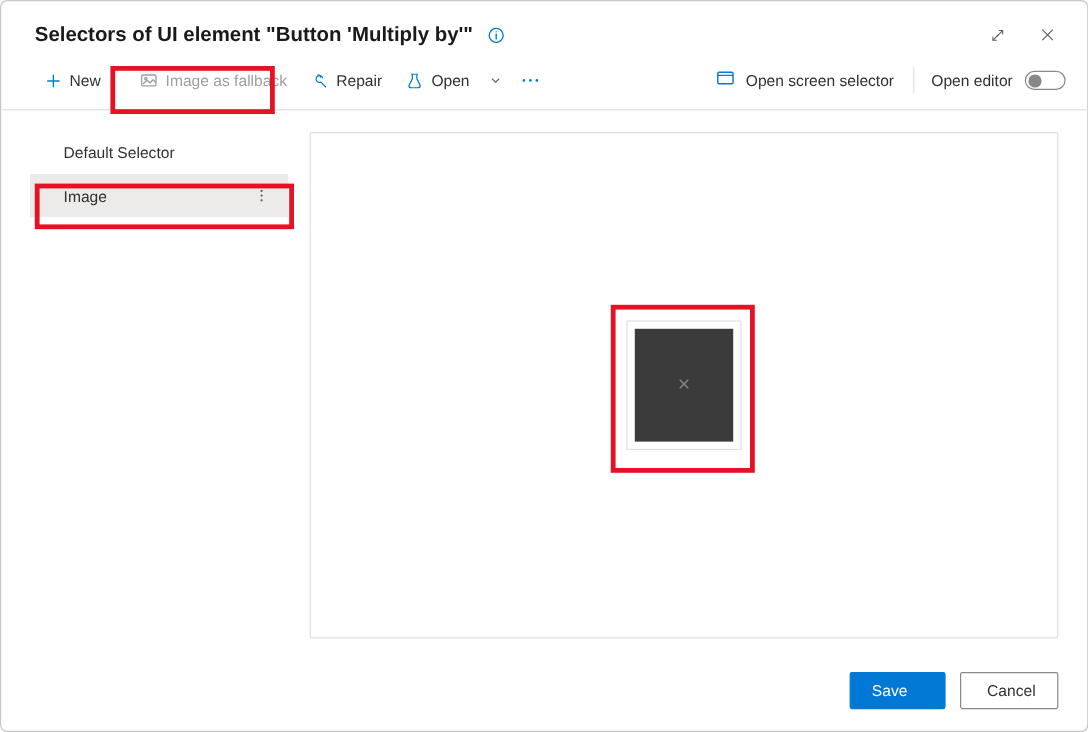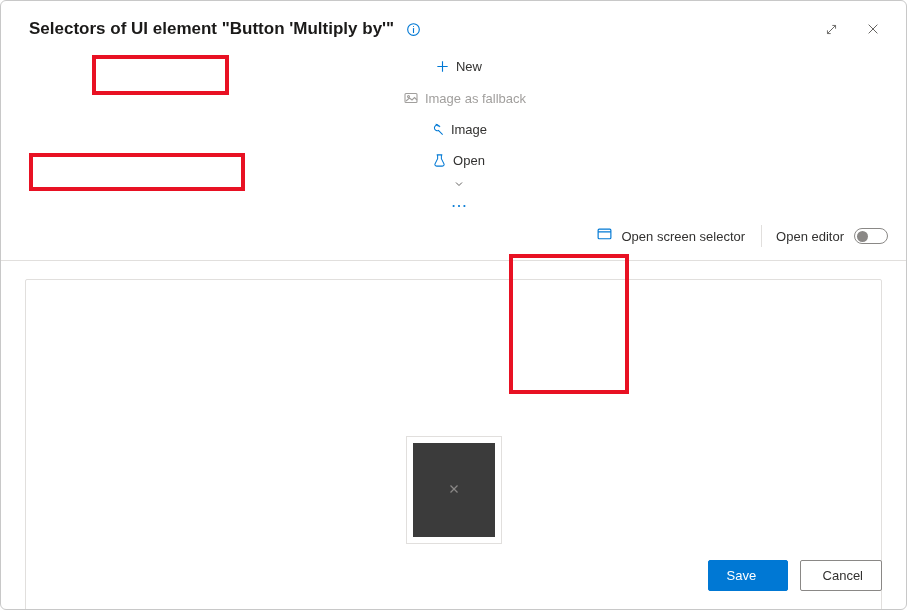--- a/index.html
+++ b/index.html
@@ -47,21 +47,20 @@
       justify-content: center;
       color: #605e5c;
       cursor: pointer;
     }
     .toolbar {
       display: flex;
       align-items: center;
       padding: 6px 18px 10px 28px;
       border-bottom: 1px solid #e1dfdd;
       gap: 4px;
-      flex-direction: column;
     }
     .tool-btn {
       display: inline-flex;
       align-items: center;
       gap: 6px;
       padding: 6px 8px;
       font-size: 13px;
       color: #323130;
       cursor: pointer;
       border-radius: 2px;
@@ -267,21 +266,21 @@
     </span>
     <span>Image as fallback</span>
   </div>
   <div class="tool-btn">
     <span class="ico" style="color:#0078d4">
       <svg width="15" height="15" viewBox="0 0 16 16" fill="none" stroke="currentColor" stroke-width="1.1">
         <path d="M10.6 5.4 A3 3 0 1 0 9 9 L13.5 13.5"></path>
         <path d="M6 2.5 A3 3 0 0 1 9 5"></path>
       </svg>
     </span>
-    <span>Image</span>
+    <span>Repair</span>
   </div>
   <div class="tool-btn">
     <span class="ico" style="color:#0078d4">
       <svg width="15" height="15" viewBox="0 0 16 16" fill="none" stroke="currentColor" stroke-width="1.1">
         <path d="M6 2 L6 6 L3 12 A2 2 0 0 0 5 14 L11 14 A2 2 0 0 0 13 12 L10 6 L10 2"></path>
         <line x1="5" y1="2" x2="11" y2="2"></line>
       </svg>
     </span>
     <span>Open</span>
   </div>
@@ -312,20 +311,35 @@
     <div class="text-editor-group">
       <span>Open editor</span>
       <div class="toggle">
         <div class="knob"></div>
       </div>
     </div>
   </div>
 </div>
 
 <div class="content">
+  <div class="sidebar">
+    <div class="sidebar-item">
+      <span>Default Selector</span>
+    </div>
+    <div class="sidebar-item selected">
+      <span>Image</span>
+      <span class="kebab">
+        <svg width="14" height="14" viewBox="0 0 16 16" fill="currentColor">
+          <circle cx="8" cy="3.5" r="1.1"></circle>
+          <circle cx="8" cy="8" r="1.1"></circle>
+          <circle cx="8" cy="12.5" r="1.1"></circle>
+        </svg>
+      </span>
+    </div>
+  </div>
   <div class="preview-pane">
     <div class="preview-thumb-outer">
       <div class="preview-thumb">
         <span class="xmark">
           <svg width="14" height="14" viewBox="0 0 16 16" fill="none" stroke="currentColor" stroke-width="1.4">
             <line x1="4" y1="4" x2="12" y2="12"></line>
             <line x1="12" y1="4" x2="4" y2="12"></line>
           </svg>
         </span>
       </div>

